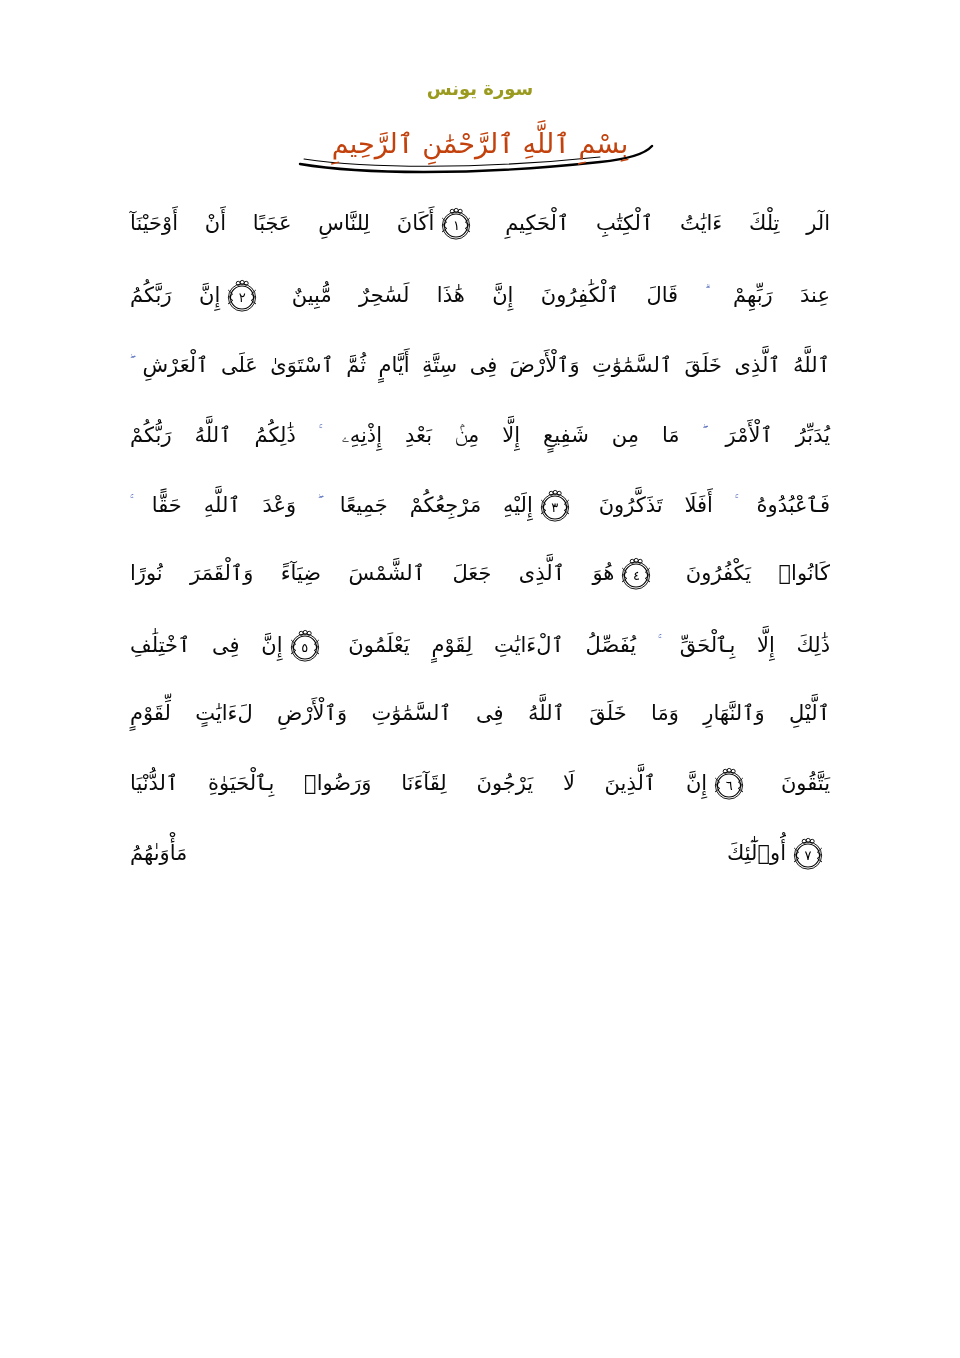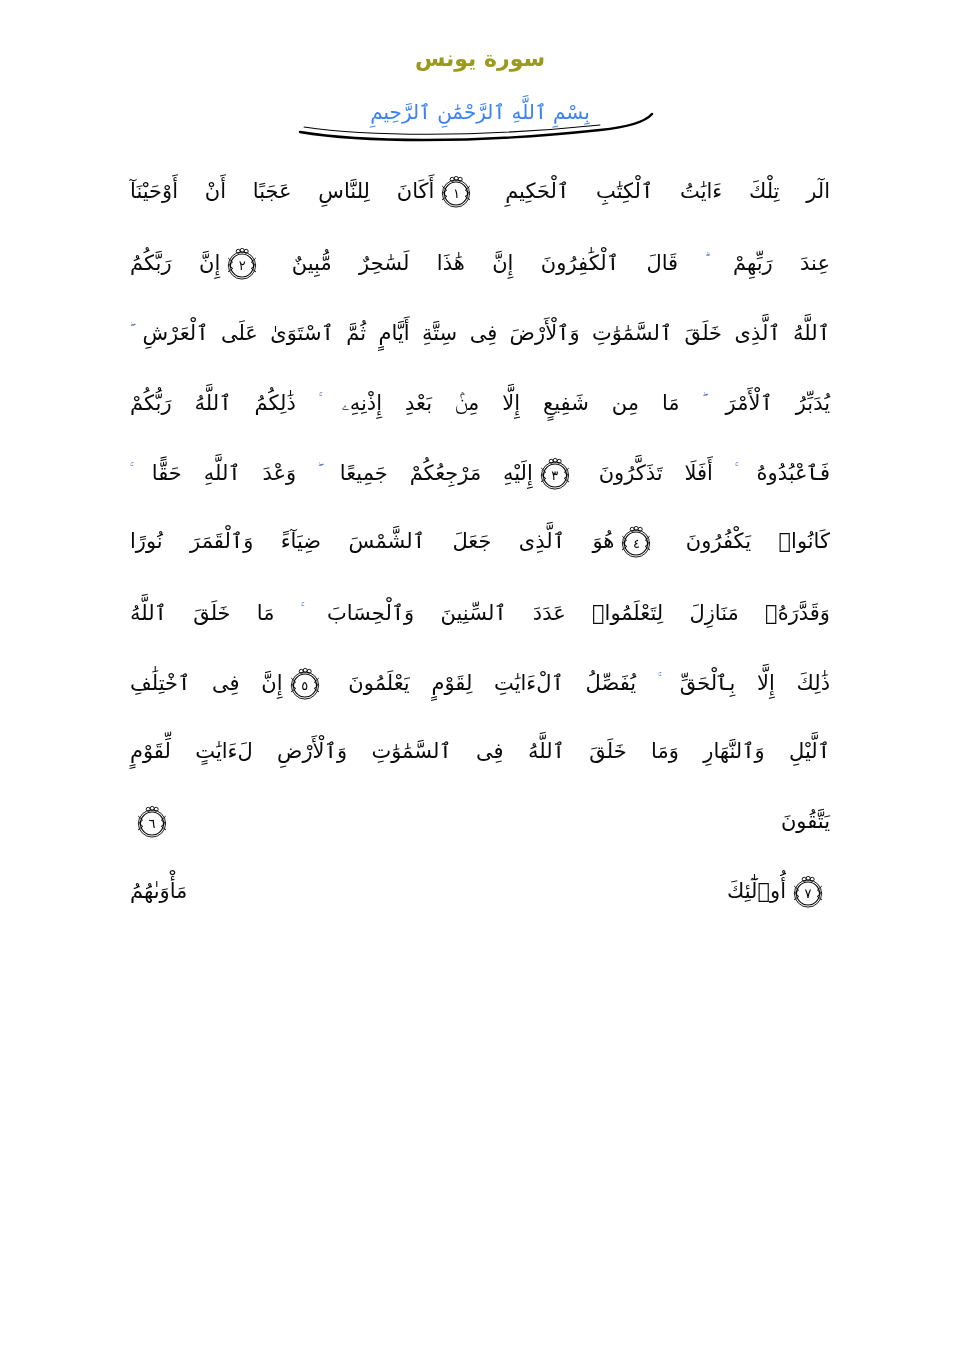--- a/index.html
+++ b/index.html
@@ -21,23 +21,23 @@
     position: absolute;
     inset: 0;
     background: #ffffff;
     display: flex;
     flex-direction: column;
     align-items: center;
   }
 
   
   .surah-title {
-    margin-top: 48px;
-    font-family: "DejaVu Sans", sans-serif;
-    font-size: 22px;
+    margin-top: 80px;
+    font-family: "DejaVu Sans", sans-serif;
+    font-size: 18px;
     font-weight: 600;
     color: #9a9a1e;
     letter-spacing: 0.5px;
     direction: rtl;
     text-align: center;
     line-height: 1;
     height: 24px;
   }
 
   
@@ -56,22 +56,22 @@
     display: block;
   }
   .bismillah-text {
     position: absolute;
     top: 4px;
     left: 0;
     right: 0;
     text-align: center;
     direction: rtl;
     font-family: "DejaVu Sans", sans-serif;
-    font-size: 20px;
-    color: #3b82f6;
+    font-size: 27px;
+    color: #c2410c;
     white-space: nowrap;
     line-height: 44px;
     letter-spacing: -1px;
   }
 
   
   .quran-body {
     margin-top: 8px;
     width: 700px;
     direction: rtl;
@@ -213,23 +213,20 @@
               <circle cx="17" cy="18.5" r="11.5" fill="none" stroke="#000" stroke-width="1.1"></circle>
               <circle cx="17" cy="18.5" r="13.6" fill="none" stroke="#000" stroke-width="0.9"></circle>
               <path d="M3.2 11 L7.6 15.2 L3.4 18 L7.8 21.4 L3.0 25" fill="none" stroke="#000" stroke-width="0.9" stroke-linejoin="round"></path>
               <path d="M30.8 11 L26.4 15.2 L30.6 18 L26.2 21.4 L31.0 25" fill="none" stroke="#000" stroke-width="0.9" stroke-linejoin="round"></path>
               <circle cx="13.2" cy="4.3" r="2.0" fill="none" stroke="#000" stroke-width="0.9"></circle>
               <circle cx="17.2" cy="3.4" r="2.0" fill="none" stroke="#000" stroke-width="0.9"></circle>
               <circle cx="21.2" cy="4.3" r="2.0" fill="none" stroke="#000" stroke-width="0.9"></circle>
             </svg><span class="num">٤</span></span><span class="seg">هُوَ ٱلَّذِى جَعَلَ ٱلشَّمْسَ ضِيَآءً وَٱلْقَمَرَ نُورًا</span> </div>
       </div>
       <div class="ayah-line">
-        <div class="line-text"><span class="seg">وَقَدَّرَهُۥ مَنَازِلَ لِتَعْلَمُوا۟ عَدَدَ ٱلسِّنِينَ وَٱلْحِسَابَ</span> <span class="waqf">ۚ</span> <span class="seg">مَا خَلَقَ ٱللَّهُ</span> </div>
-      </div>
-      <div class="ayah-line">
         <div class="line-text"><span class="seg">ذَٰلِكَ إِلَّا بِٱلْحَقِّ</span> <span class="waqf">ۚ</span> <span class="seg">يُفَصِّلُ ٱلْءَايَٰتِ لِقَوْمٍ يَعْلَمُونَ</span> <span class="ayah-marker"><svg viewBox="0 0 34 34" aria-hidden="true">
               <circle cx="17" cy="18.5" r="11.5" fill="none" stroke="#000" stroke-width="1.1"></circle>
               <circle cx="17" cy="18.5" r="13.6" fill="none" stroke="#000" stroke-width="0.9"></circle>
               <path d="M3.2 11 L7.6 15.2 L3.4 18 L7.8 21.4 L3.0 25" fill="none" stroke="#000" stroke-width="0.9" stroke-linejoin="round"></path>
               <path d="M30.8 11 L26.4 15.2 L30.6 18 L26.2 21.4 L31.0 25" fill="none" stroke="#000" stroke-width="0.9" stroke-linejoin="round"></path>
               <circle cx="13.2" cy="4.3" r="2.0" fill="none" stroke="#000" stroke-width="0.9"></circle>
               <circle cx="17.2" cy="3.4" r="2.0" fill="none" stroke="#000" stroke-width="0.9"></circle>
               <circle cx="21.2" cy="4.3" r="2.0" fill="none" stroke="#000" stroke-width="0.9"></circle>
             </svg><span class="num">٥</span></span><span class="seg">إِنَّ فِى ٱخْتِلَٰفِ</span> </div>
       </div>
@@ -238,21 +235,21 @@
       </div>
       <div class="ayah-line">
         <div class="line-text"><span class="seg">يَتَّقُونَ</span> <span class="ayah-marker"><svg viewBox="0 0 34 34" aria-hidden="true">
               <circle cx="17" cy="18.5" r="11.5" fill="none" stroke="#000" stroke-width="1.1"></circle>
               <circle cx="17" cy="18.5" r="13.6" fill="none" stroke="#000" stroke-width="0.9"></circle>
               <path d="M3.2 11 L7.6 15.2 L3.4 18 L7.8 21.4 L3.0 25" fill="none" stroke="#000" stroke-width="0.9" stroke-linejoin="round"></path>
               <path d="M30.8 11 L26.4 15.2 L30.6 18 L26.2 21.4 L31.0 25" fill="none" stroke="#000" stroke-width="0.9" stroke-linejoin="round"></path>
               <circle cx="13.2" cy="4.3" r="2.0" fill="none" stroke="#000" stroke-width="0.9"></circle>
               <circle cx="17.2" cy="3.4" r="2.0" fill="none" stroke="#000" stroke-width="0.9"></circle>
               <circle cx="21.2" cy="4.3" r="2.0" fill="none" stroke="#000" stroke-width="0.9"></circle>
-            </svg><span class="num">٦</span></span> </div>
+            </svg><span class="num">٦</span></span><span class="seg">إِنَّ ٱلَّذِينَ لَا يَرْجُونَ لِقَآءَنَا وَرَضُوا۟ بِٱلْحَيَوٰةِ ٱلدُّنْيَا</span> </div>
       </div>
       <div class="ayah-line">
         <div class="line-text"> <span class="ayah-marker"><svg viewBox="0 0 34 34" aria-hidden="true">
               <circle cx="17" cy="18.5" r="11.5" fill="none" stroke="#000" stroke-width="1.1"></circle>
               <circle cx="17" cy="18.5" r="13.6" fill="none" stroke="#000" stroke-width="0.9"></circle>
               <path d="M3.2 11 L7.6 15.2 L3.4 18 L7.8 21.4 L3.0 25" fill="none" stroke="#000" stroke-width="0.9" stroke-linejoin="round"></path>
               <path d="M30.8 11 L26.4 15.2 L30.6 18 L26.2 21.4 L31.0 25" fill="none" stroke="#000" stroke-width="0.9" stroke-linejoin="round"></path>
               <circle cx="13.2" cy="4.3" r="2.0" fill="none" stroke="#000" stroke-width="0.9"></circle>
               <circle cx="17.2" cy="3.4" r="2.0" fill="none" stroke="#000" stroke-width="0.9"></circle>
               <circle cx="21.2" cy="4.3" r="2.0" fill="none" stroke="#000" stroke-width="0.9"></circle>

